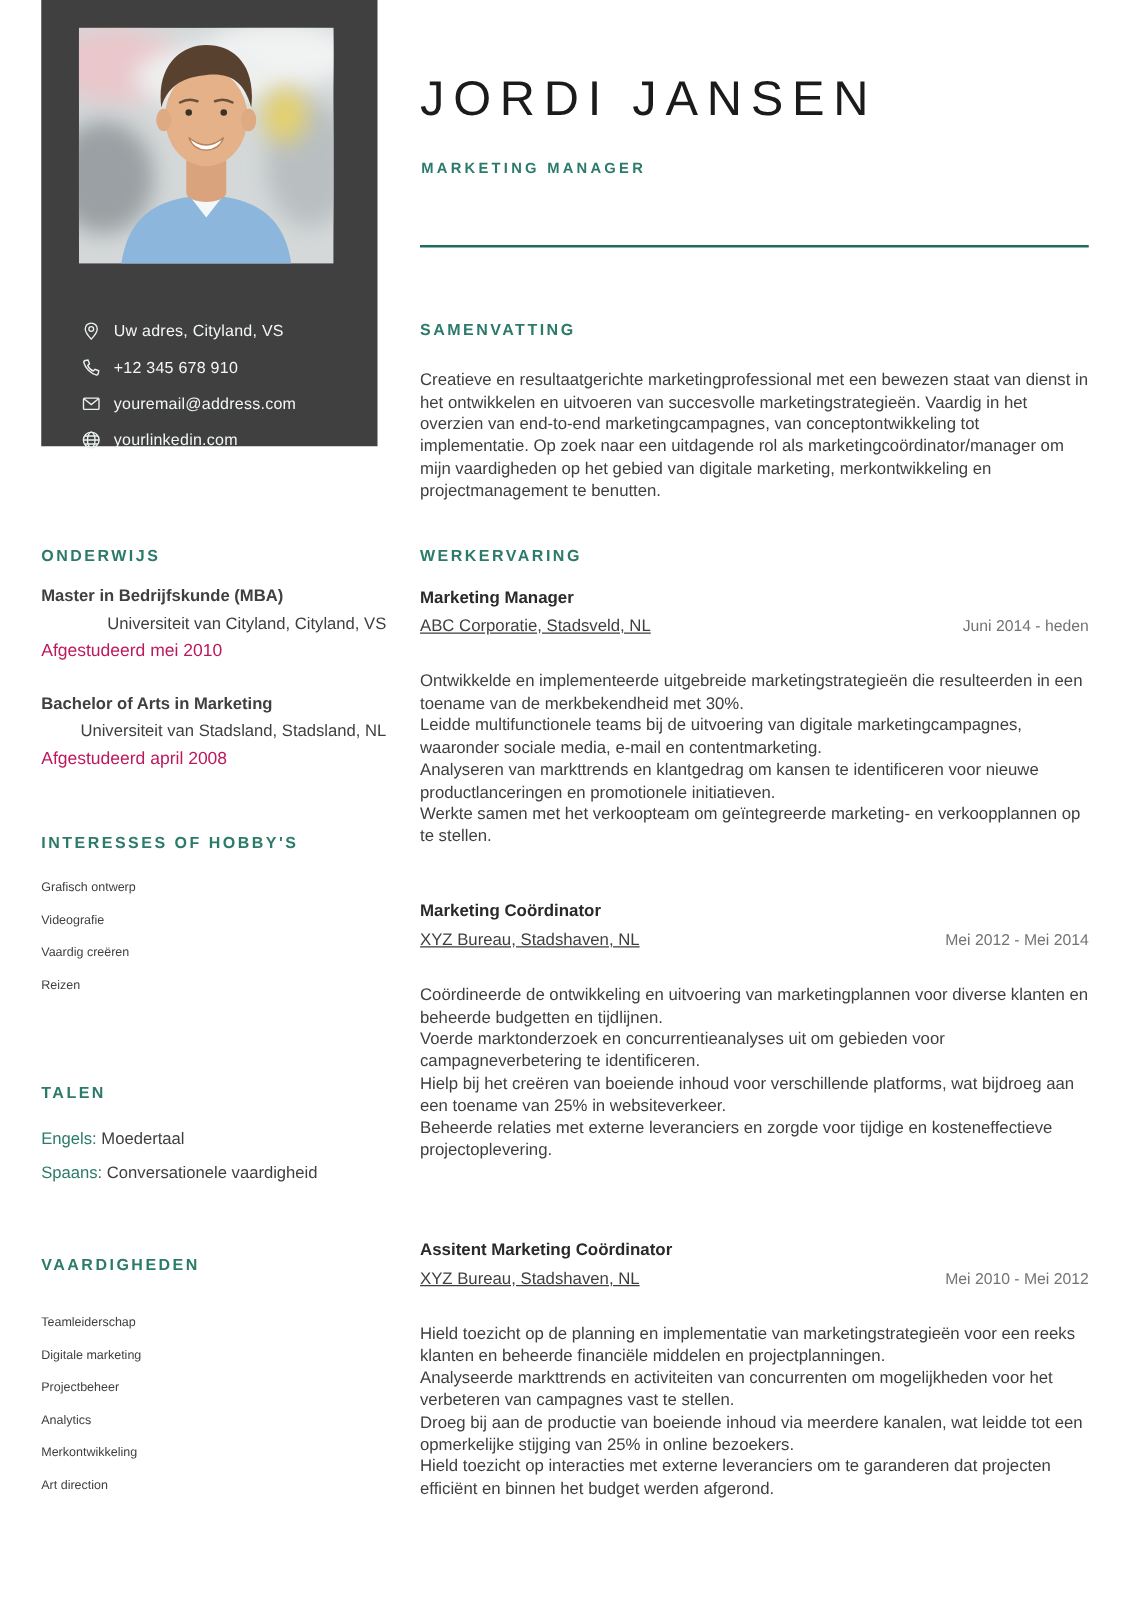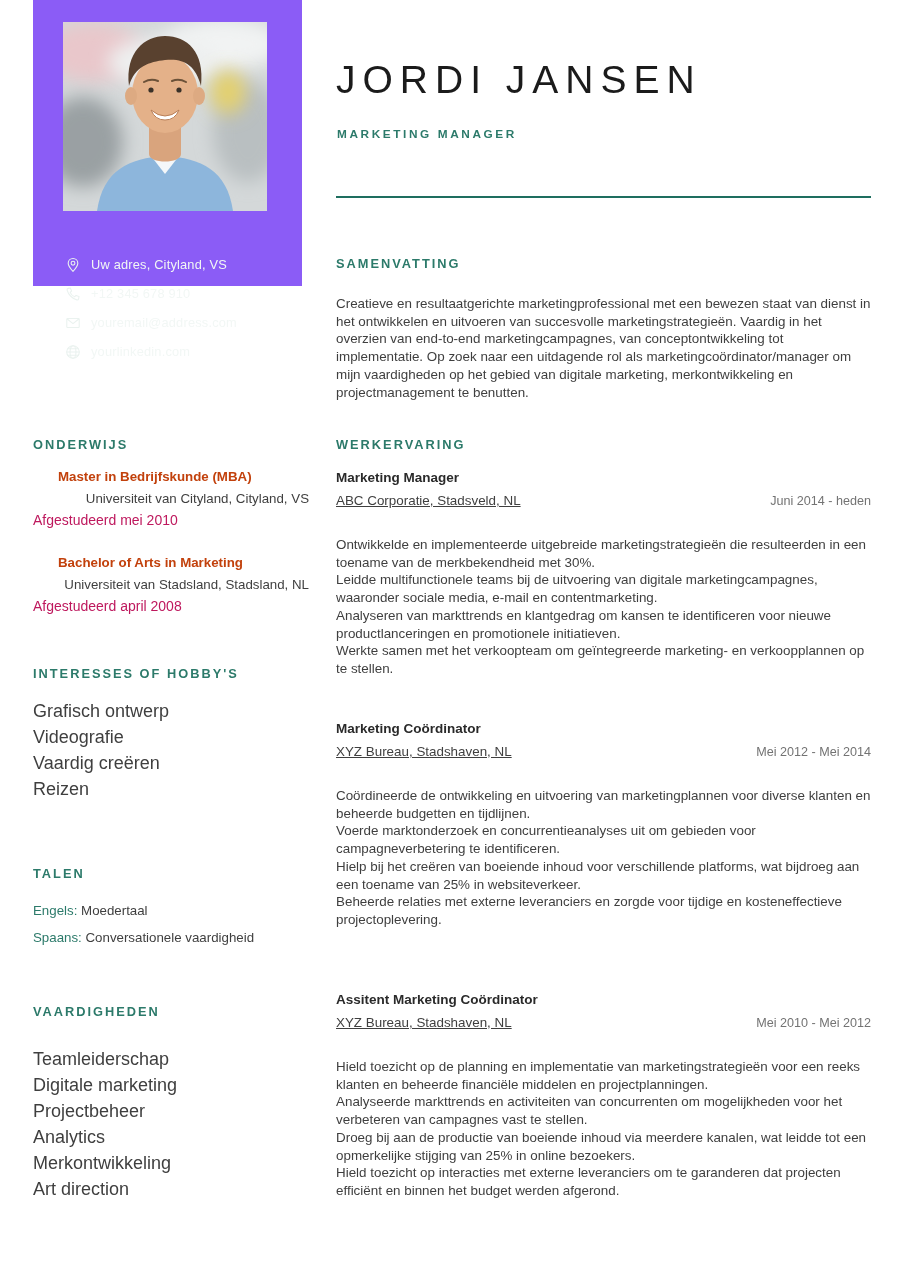--- a/index.html
+++ b/index.html
@@ -2,43 +2,43 @@
 <html><head>
 <meta charset="utf-8">
 <style>
   html,body{margin:0;padding:0;}
   body{
     width:905px;height:1280px;position:relative;background:#ffffff;
     font-family:"Liberation Sans", sans-serif;color:#3f3f3f;overflow:hidden;
   }
   
   .panel{
-    position:absolute;left:33px;top:0;width:269px;height:286px;
-    background:#8b5cf6;
+    position:absolute;left:33px;top:0;width:269px;height:357px;
+    background:#404040;
   }
   .photo{
     position:absolute;left:30px;top:22px;width:204px;height:189px;overflow:hidden;
   }
   .contact{position:absolute;left:31px;top:250px;width:220px;}
   .contact-row{display:flex;align-items:center;height:29px;}
   .contact-row .cicon{width:17px;height:17px;flex:0 0 17px;margin-right:10px;display:flex;align-items:center;justify-content:center;}
   .contact-row .ctext{color:#f2f7f5;font-size:12.8px;letter-spacing:.2px;}
   
   .lsec{position:absolute;left:33px;width:276px;}
   .sec-h{
     margin:0;font-size:12.8px;font-weight:bold;letter-spacing:2px;
     color:#2c7a6a;line-height:15px;
   }
-  .edu-degree{font-size:13.3px;font-weight:bold;color:#c2410c;line-height:16px;margin-left:25px;}
+  .edu-degree{font-size:13.3px;font-weight:bold;color:#404040;line-height:16px;}
   .edu-school{font-size:13.3px;color:#3f3f3f;line-height:16px;margin-top:6px;text-align:right;}
   .edu-grad{font-size:14px;color:#be185d;line-height:15px;margin-top:6px;}
   .edu-item{margin-top:17px;}
   .edu-item + .edu-item{margin-top:27px;}
   .plain-list{margin-top:23px;}
-  .plain-item{font-size:18px;color:#3f3f3f;line-height:14px;margin-bottom:12px;}
+  .plain-item{font-size:10px;color:#3f3f3f;line-height:14px;margin-bottom:12px;}
   .lang-list{margin-top:23px;}
   .lang-item{font-size:13.3px;line-height:14px;margin-bottom:13px;}
   .lang-name{color:#2c7a6a;}
   .lang-level{color:#3f3f3f;text-align:right;}
   .skill-list{margin-top:33px;}
   
   .main{position:absolute;left:336px;top:0;width:535px;height:1280px;}
   .name{
     position:absolute;top:57px;left:0;margin:0;font-size:39px;font-weight:400;
     letter-spacing:7px;color:#1b1b1b;line-height:46px;white-space:nowrap;

